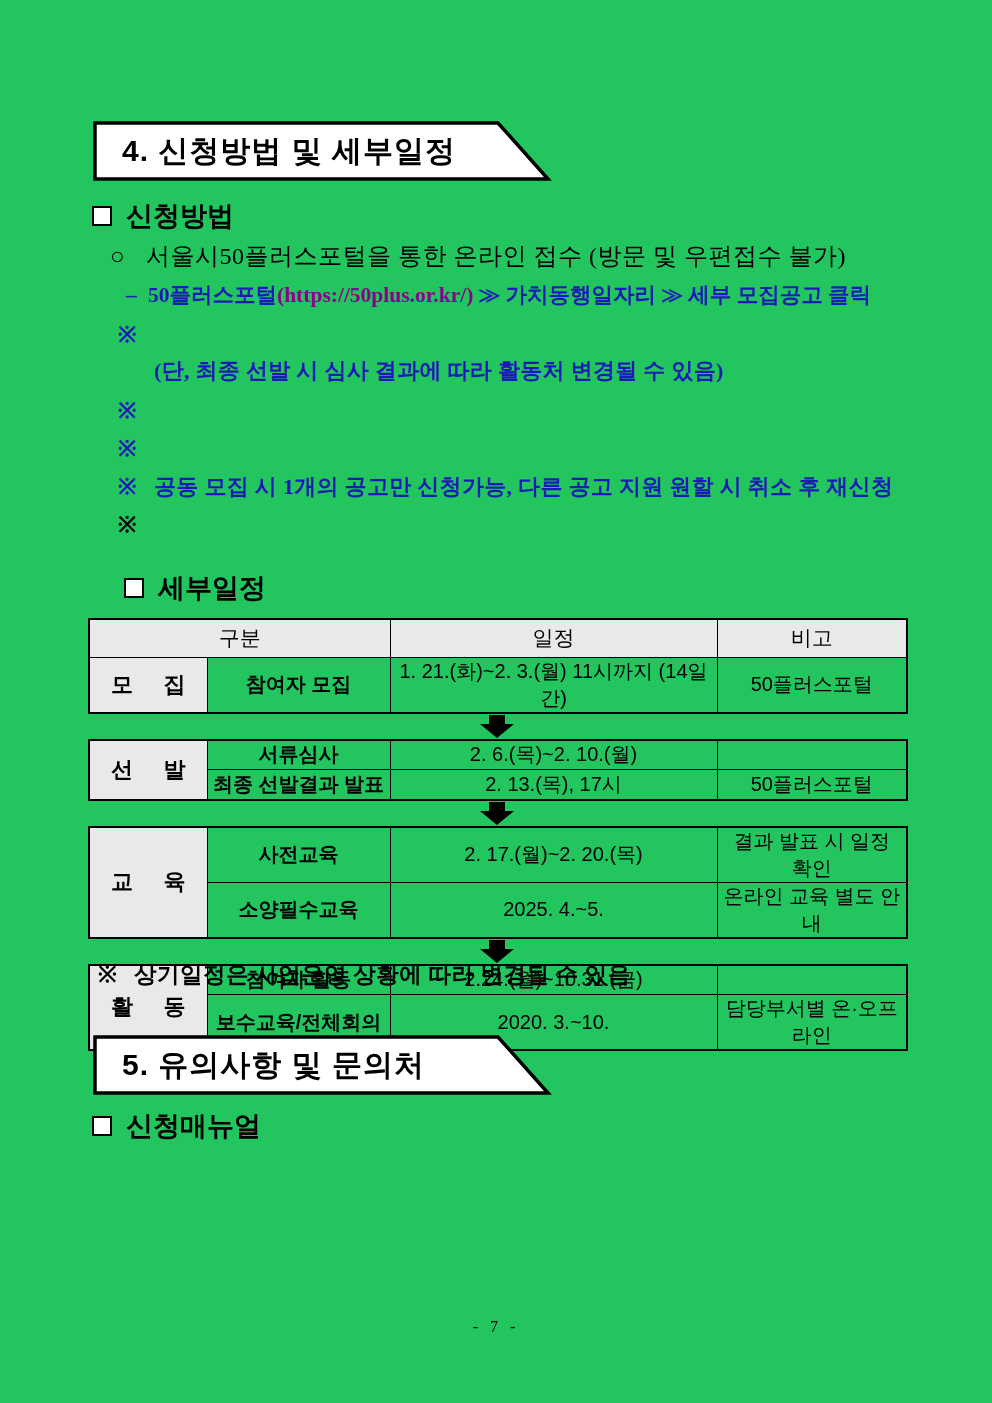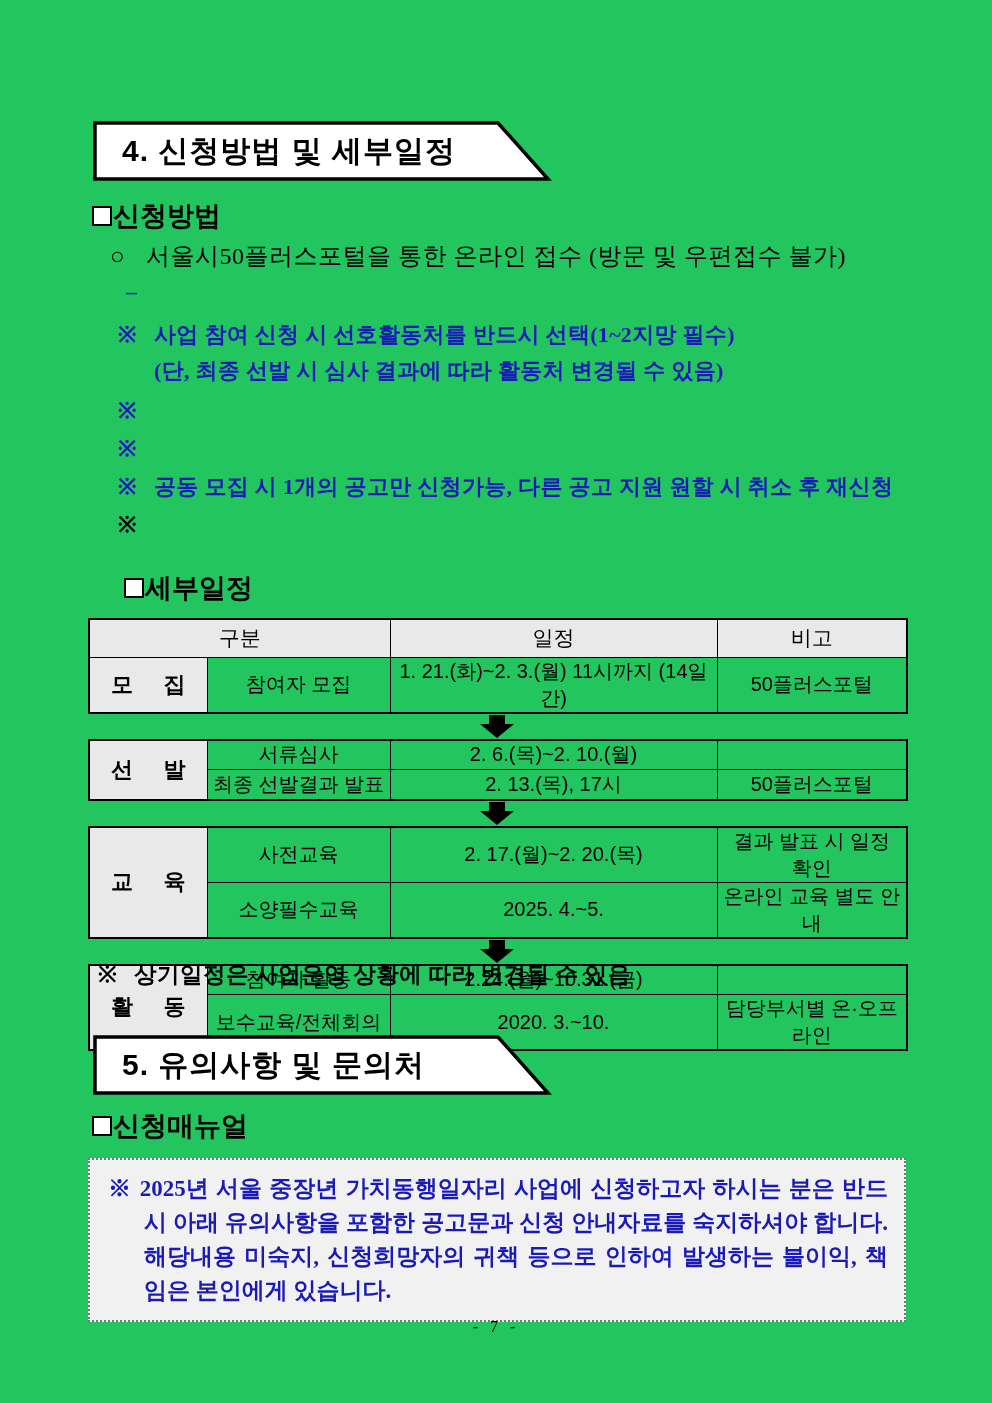--- a/index.html
+++ b/index.html
@@ -21,21 +21,21 @@
   
   .banner{position:absolute;left:92px;width:462px;height:62px;}
   .banner svg{position:absolute;left:0;top:0;}
   .banner .banner-title{
     position:absolute;left:30px;top:50%;transform:translateY(-50%);
     font-family:"Liberation Sans", sans-serif;
     font-weight:bold;font-size:30px;letter-spacing:1px;white-space:nowrap;
   }
   
   .subheading{
-    position:absolute;left:92px;display:flex;align-items:center;gap:1px;
+    position:absolute;left:92px;display:flex;align-items:center;gap:14px;
     font-family:"Liberation Sans", sans-serif;font-weight:bold;font-size:27px;
   }
   .subheading .sq{width:20px;height:20px;border:2.5px solid #000;background:#fff;flex:0 0 auto;}
   
   .content{position:absolute;left:110px;width:840px;}
   .line{display:flex;align-items:baseline;}
   .line .marker{flex:0 0 36px;text-align:left;}
   .bullet-line{font-size:24px;height:40px;letter-spacing:0.5px;}
   .portal-line{font-size:21.5px;height:38px;color:var(--blue);padding-left:16px;font-weight:bold;}
   .portal-line .marker{flex:0 0 22px;}
@@ -50,21 +50,21 @@
     border:2.5px solid #000;
   }
   table.sched col.c1{width:118px;} table.sched col.c2{width:183px;}
   table.sched col.c3{width:327px;} table.sched col.c4{width:190px;}
   table.sched th,table.sched td{border:1.5px solid #000;text-align:center;vertical-align:middle;padding:0 4px;}
   table.sched th{background:var(--hdr-gray);height:38px;font-weight:normal;font-size:21px;}
   table.sched td{height:30px;}
   table.first td{height:40px;}
   td.cat{background:var(--hdr-gray);font-weight:bold;font-size:22px;padding:0;}
   td.cat .dist{display:flex;justify-content:space-between;padding:0 17px;}
-  td.name{font-weight:normal;}
+  td.name{font-weight:bold;}
   
   .arrow-row{height:25px;display:flex;flex-direction:column;align-items:center;justify-content:center;}
   .arrow-stem{width:16px;height:9px;background:#000;}
   .arrow-head{width:0;height:0;border-left:17px solid transparent;border-right:17px solid transparent;border-top:14px solid #000;}
   
   .table-footnote{
     position:absolute;left:98px;display:flex;align-items:baseline;
     font-size:22.5px;font-weight:bold;letter-spacing:0.5px;
   }
   .table-footnote .marker{flex:0 0 36px;}
@@ -97,24 +97,24 @@
     <span>신청방법</span>
   </div>
 
   <div class="content" style="top:240px;">
     <div class="line bullet-line">
       <span class="marker">○</span>
       <span>서울시50플러스포털을 통한 온라인 접수 (방문 및 우편접수 불가)</span>
     </div>
     <div class="line portal-line">
       <span class="marker">–</span>
-    </div>
-    <div class="line note-line">
-      <span class="marker">※</span>
-      <span>사업 참여 신청 시 선호활동처를 반드시 선택(1~2지망 필수)</span>
+      <span><span>50플러스포털</span><span class="url">(https://50plus.or.kr/)</span><span> ≫ 가치동행일자리 ≫ 세부 모집공고 클릭</span></span>
+    </div>
+    <div class="line note-line">
+      <span class="marker">※</span>
     </div>
     <div class="line note-line">
       <span class="marker"></span>
       <span>(단, 최종 선발 시 심사 결과에 따라 활동처 변경될 수 있음)</span>
     </div>
     <div class="line note-line">
       <span class="marker">※</span>
     </div>
     <div class="line note-line">
       <span class="marker">※</span>
@@ -269,19 +269,16 @@
       <polygon points="3,3 406,3 456,59 3,59" fill="#ffffff" stroke="#000000" stroke-width="3.5"></polygon>
     </svg>
     <div class="banner-title">5. 유의사항 및 문의처</div>
   </div>
 
   <div class="subheading" style="top:1108px;">
     <span class="sq"></span>
     <span>신청매뉴얼</span>
   </div>
 
-  <div class="notice" style="top:1158px;">
-    <p><span>※</span>&nbsp;<span>2025년 서울 중장년 가치동행일자리 사업에 신청하고자 하시는 분은 반드시 아래 유의사항을 포함한 공고문과 신청 안내자료를 숙지하셔야 합니다. 해당내용 미숙지, 신청희망자의 귀책 등으로 인하여 발생하는 불이익, 책임은 본인에게 있습니다.</span></p>
-  </div>
 
   <div class="pageno">- 7 -</div>
 
 </div>
 
 </body></html>

